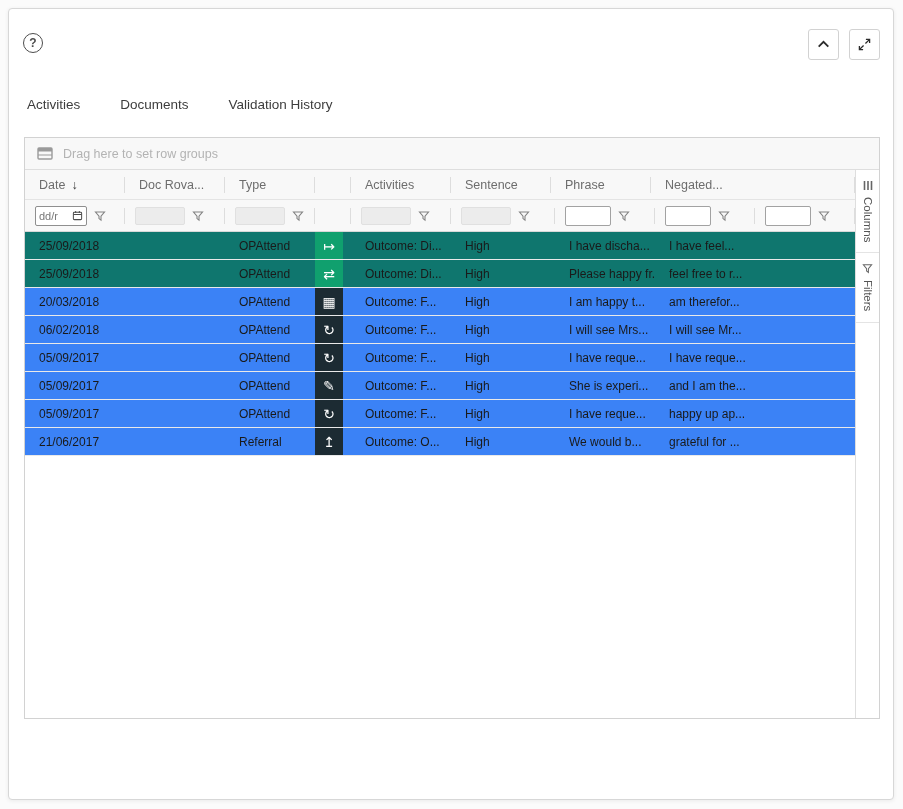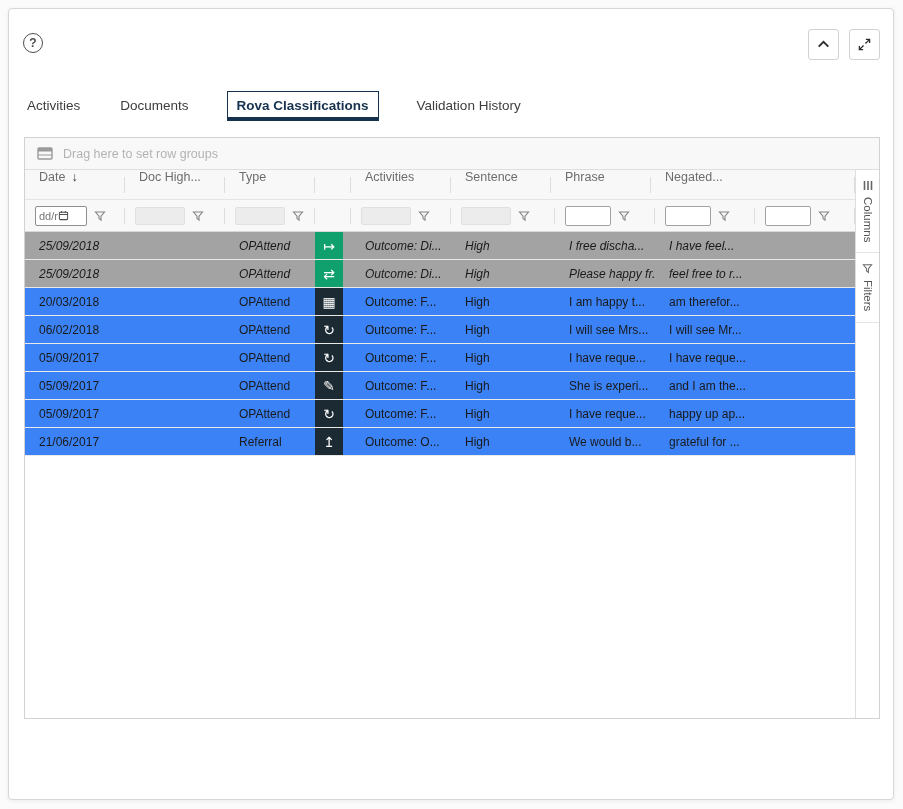--- a/index.html
+++ b/index.html
@@ -25,42 +25,42 @@
   .grid { position:absolute; left:15px; top:128px; width:856px; height:582px;
           border:1px solid #d2d2d2; background:#fff; display:flex; flex-direction:column; font-size:12px; }
   .grid-toolbar { height:32px; flex:none; background:#f8f8f8; border-bottom:1px solid #dedede;
           display:flex; align-items:center; gap:10px; padding:0 12px; color:#b3b3b3; font-size:12.5px; }
   .grid-main { flex:1; display:flex; min-height:0; }
   .grid-cols { flex:1; display:flex; flex-direction:column; min-width:0; background:#fff; }
 
   
   .hdr { display:flex; height:30px; flex:none; background:#f8f8f8; border-bottom:1px solid #e4e4e4;
          color:#6d6d6d; font-size:12.5px; }
-  .hcell { position:relative; display:flex; align-items:flex-start; gap:6px; padding-left:14px; height:100%;
+  .hcell { position:relative; display:flex; align-items:center; gap:6px; padding-left:14px; height:100%;
            overflow:hidden; white-space:nowrap; cursor:pointer; }
   .hcell::after, .fcell::after { content:''; position:absolute; right:0; top:50%; margin-top:-8px; height:16px; width:1px; background:#ddd; }
   .frow { display:flex; height:32px; flex:none; background:#f8f8f8; border-bottom:1px solid #d8d8d8; font-size:11px; }
   .fcell { position:relative; display:flex; align-items:center; gap:7px; padding-left:10px; height:100%; }
   .date-input { width:52px; height:20px; background:#fff; border:1px solid #8f8f8f; border-radius:2px;
-                display:flex; align-items:center; padding:0 3px;
+                display:flex; align-items:center; justify-content:space-between; padding:0 3px;
                 color:#787878; font-size:11px; cursor:text; }
   .ghost-input { width:50px; height:18px; background:#ececec; border:1px solid #e0e0e0; border-radius:2px; }
   .text-input  { width:46px; height:20px; background:#fff; border:1px solid #a2a2a2; border-radius:2px; font-size:11px; padding:0 3px; font-family:inherit; }
   .funnel { display:flex; cursor:pointer; }
 
   
   .c-date{width:100px;flex:none}.c-doc{width:100px;flex:none}.c-type{width:90px;flex:none}
   .c-icon{width:36px;flex:none;padding:0}
   .c-cls{width:100px;flex:none}.c-conf{width:104px;flex:none}.c-sen{width:100px;flex:none}
   .c-phr{width:100px;flex:none}.c-neg{flex:1;min-width:0}
 
   
   .rows { flex:1; overflow:hidden; }
   .row { display:flex; height:28px; border-bottom:1px solid #e9e9e9; background:#3b82f6; color:#1a1a1a; }
-  .row.highlight { background:#a3a3a3;font-style:italic; }
+  .row.highlight { background:#0f766e; }
   .cell { display:flex; align-items:center; padding-left:14px; height:100%; overflow:hidden; white-space:nowrap; }
   .cell.c-icon { padding:0; justify-content:flex-start; }
   .icon-box { width:28px; height:100%; display:flex; align-items:center; justify-content:center;
               color:#fff; font-size:14px; cursor:pointer; }
   .icon-box.green { background:#10a06e; }
   .icon-box.dark  { background:#1c2b33; }
 
   
   .side-strip { width:24px; flex:none; border-left:1px solid #dedede; background:#fff;
                 display:flex; flex-direction:column; align-items:center; }
@@ -92,21 +92,20 @@
         <svg width="13" height="13" viewBox="0 0 14 14">
             <path d="M8.5 1.5 h4 v4 M12.5 1.5 L8 6 M5.5 12.5 h-4 v-4 M1.5 12.5 L6 8" stroke="#2b2b2b" stroke-width="1.4" fill="none"></path>
           </svg>
       </span>
     </div>
   </div>
 
   <div class="tabs">
     <div class="tab">Activities</div>
     <div class="tab">Documents</div>
-    <div class="tab active">Rova Classifications</div>
     <div class="tab">Validation History</div>
   </div>
 
   <div class="grid">
 
     <div class="grid-toolbar">
       <span>
         <svg width="16" height="13" viewBox="0 0 16 13">
             <rect x="1" y="1" width="14" height="11" rx="1" fill="none" stroke="#9a9a9a" stroke-width="1.4"></rect>
             <rect x="1" y="1" width="14" height="3.5" fill="#9a9a9a"></rect>
@@ -118,21 +117,21 @@
 
     <div class="grid-main">
       <div class="grid-cols">
 
         <div class="hdr">
           <div class="hcell c-date">
             <span>Date</span>
             <span style="color:#3c3c3c;">↓</span>
           </div>
           <div class="hcell c-doc">
-              <span>Doc High...</span>
+              <span>Doc Rova...</span>
             </div>
           <div class="hcell c-type">
               <span>Type</span>
             </div>
           <div class="hcell c-icon"></div>
           <div class="hcell c-cls">
               <span>Activities</span>
             </div>
           <div class="hcell c-sen">
               <span>Sentence</span>
@@ -224,21 +223,21 @@
         <div class="rows">
             <div class="row highlight">
     <div class="cell c-date">25/09/2018</div>
     <div class="cell c-doc"></div>
     <div class="cell c-type">OPAttend</div>
     <div class="cell c-icon">
                 <span class="icon-box green">↦</span>
               </div>
     <div class="cell c-cls">Outcome: Di...</div>
     <div class="cell c-conf">High</div>
-    <div class="cell c-sen">I free discha...</div>
+    <div class="cell c-sen">I have discha...</div>
     <div class="cell c-phr">I have feel...</div>
     <div class="cell c-neg"></div>
   </div>
             <div class="row highlight">
     <div class="cell c-date">25/09/2018</div>
     <div class="cell c-doc"></div>
     <div class="cell c-type">OPAttend</div>
     <div class="cell c-icon">
                 <span class="icon-box green">⇄</span>
               </div>

